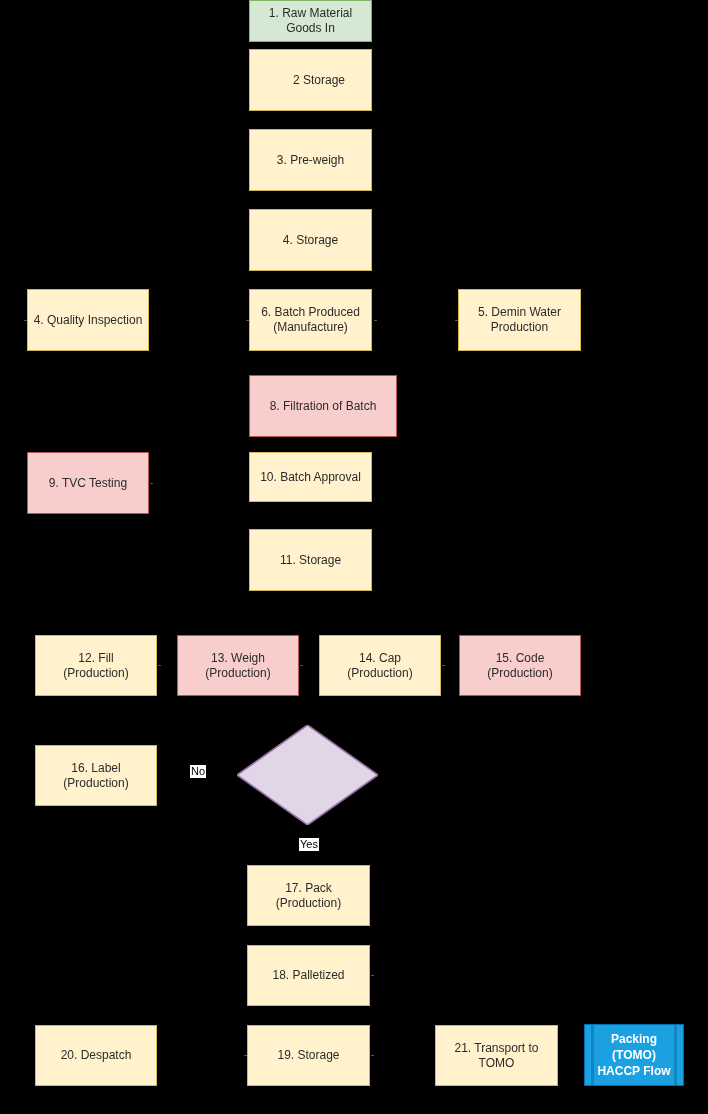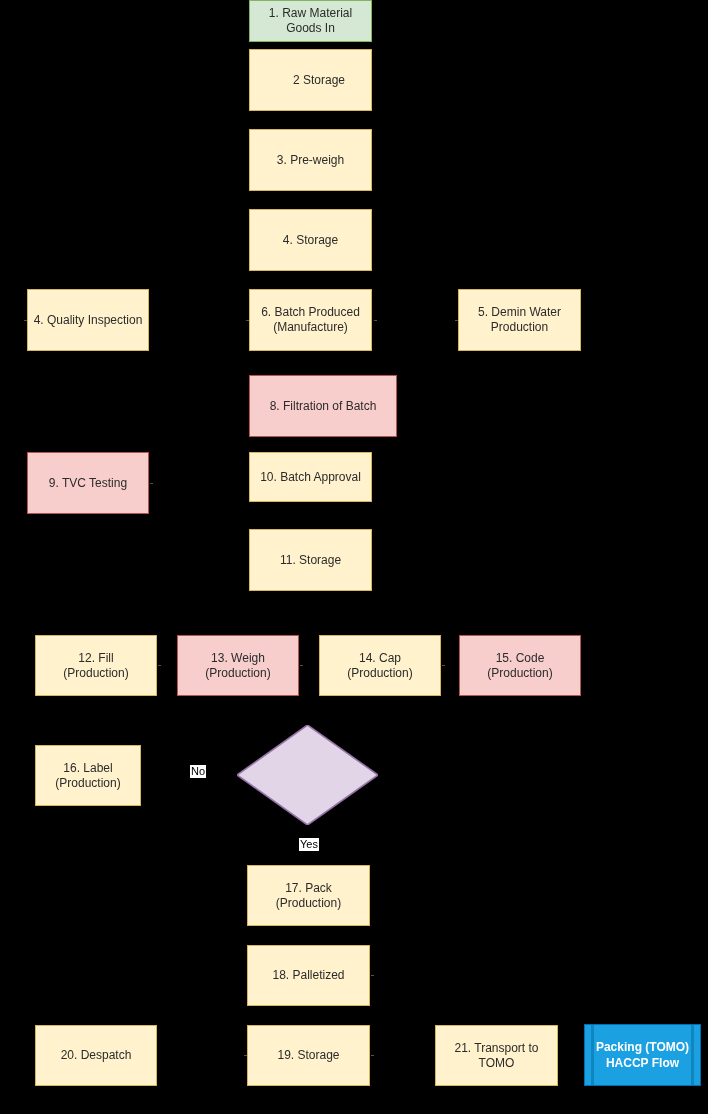--- a/index.html
+++ b/index.html
@@ -129,30 +129,30 @@
       <div class="node process" style="left: 249px; top: 452px; width: 123px; height: 50px;">10. Batch Approval</div>
       <div class="node process" style="left: 249px; top: 529px; width: 123px; height: 62px;">11. Storage</div>
       <div class="node process" style="left: 35px; top: 635px; width: 122px; height: 61px;">12. Fill
 (Production)</div>
       <div class="node alert" style="left: 177px; top: 635px; width: 122px; height: 61px;">13. Weigh
 (Production)</div>
       <div class="node process" style="left: 319px; top: 635px; width: 122px; height: 61px;">14. Cap
 (Production)</div>
       <div class="node alert" style="left: 459px; top: 635px; width: 122px; height: 61px;">15. Code
 (Production)</div>
-      <div class="node process" style="left: 35px; top: 745px; width: 106px; height: 61px;">16. Label
+      <div class="node process" style="left: 35px; top: 745px; width: 122px; height: 61px;">16. Label
 (Production)</div>
       <div class="node process" style="left: 247px; top: 865px; width: 123px; height: 61px;">17. Pack
 (Production)</div>
       <div class="node process" style="left: 247px; top: 945px; width: 123px; height: 61px;">18. Palletized</div>
       <div class="node process" style="left: 35px; top: 1025px; width: 122px; height: 61px;">20. Despatch</div>
       <div class="node process" style="left: 247px; top: 1025px; width: 123px; height: 61px;">19. Storage</div>
       <div class="node process" style="left: 435px; top: 1025px; width: 123px; height: 61px;">21. Transport to
 TOMO</div>
-      <div class="node link" style="left: 584px; top: 1024px; width: 117px; height: 62px;">Packing (TOMO)
+      <div class="node link" style="left: 584px; top: 1024px; width: 100px; height: 62px;">Packing (TOMO)
 HACCP Flow<span class="link-bar left"></span><span class="link-bar right"></span></div>
     </div>
 
   <div class="decision" id="decision-node" style="left: 237px; top: 725px; width: 141px; height: 100px;">
     <svg class="diamond-shape" viewBox="0 0 141 100" preserveAspectRatio="none">
       <polygon points="70.5,0 141,50 70.5,100 0,50" fill="#e1d5e7" stroke="#9673a6" stroke-width="1.6"></polygon>
     </svg>
   </div>
 
   <div id="edge-labels">

